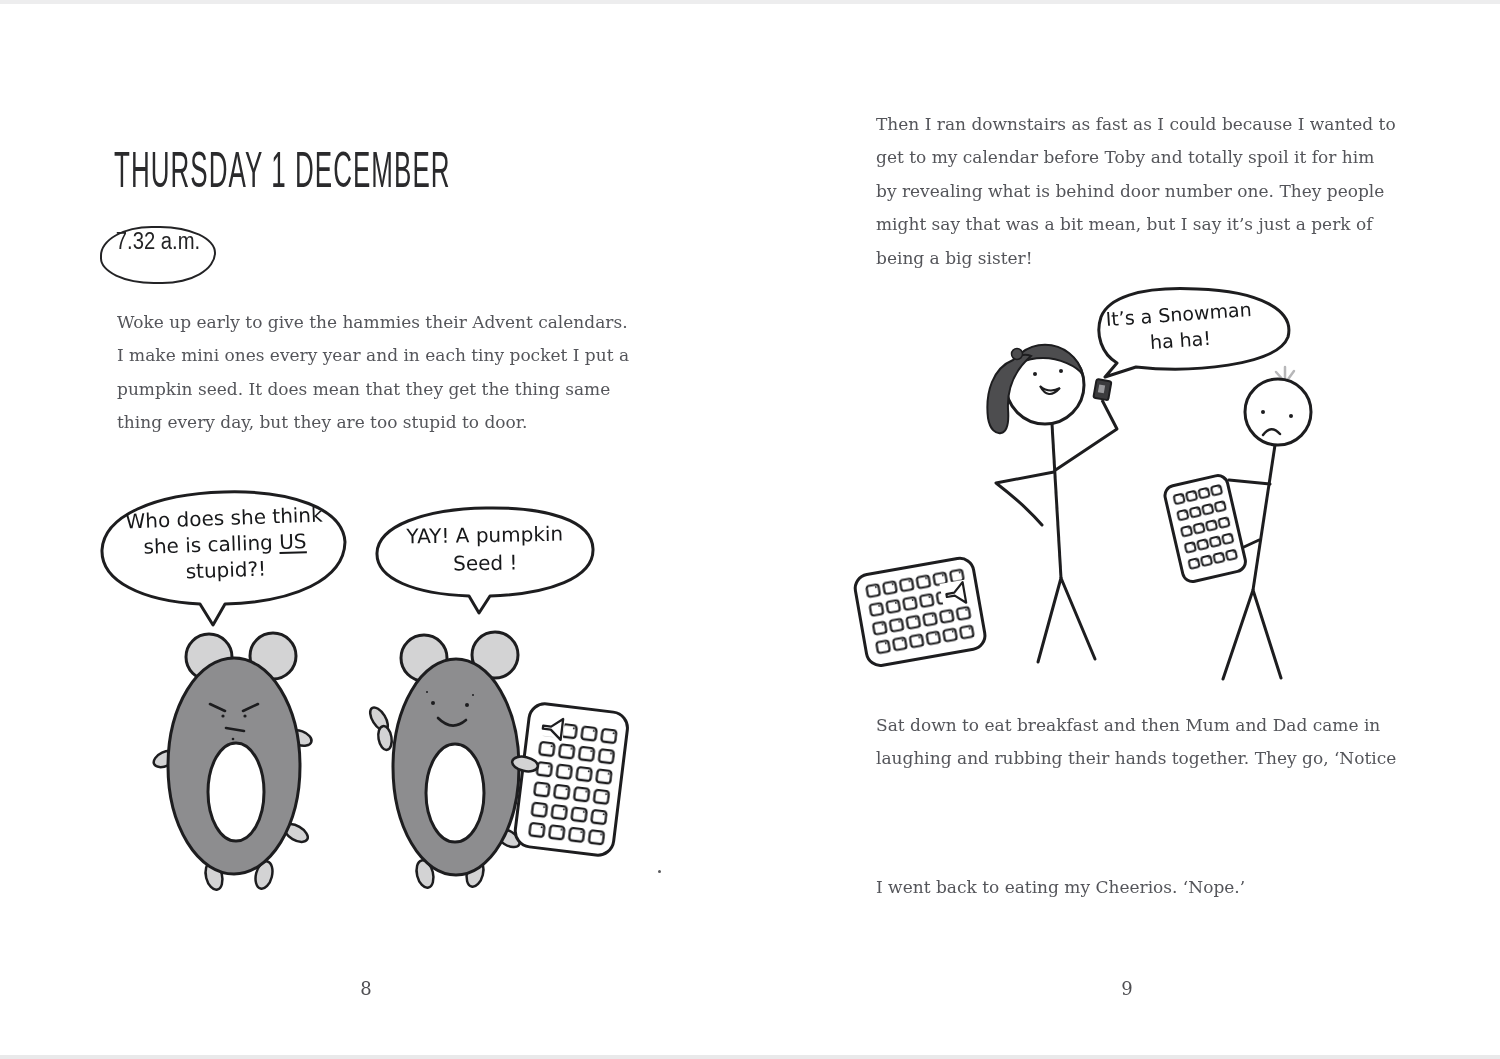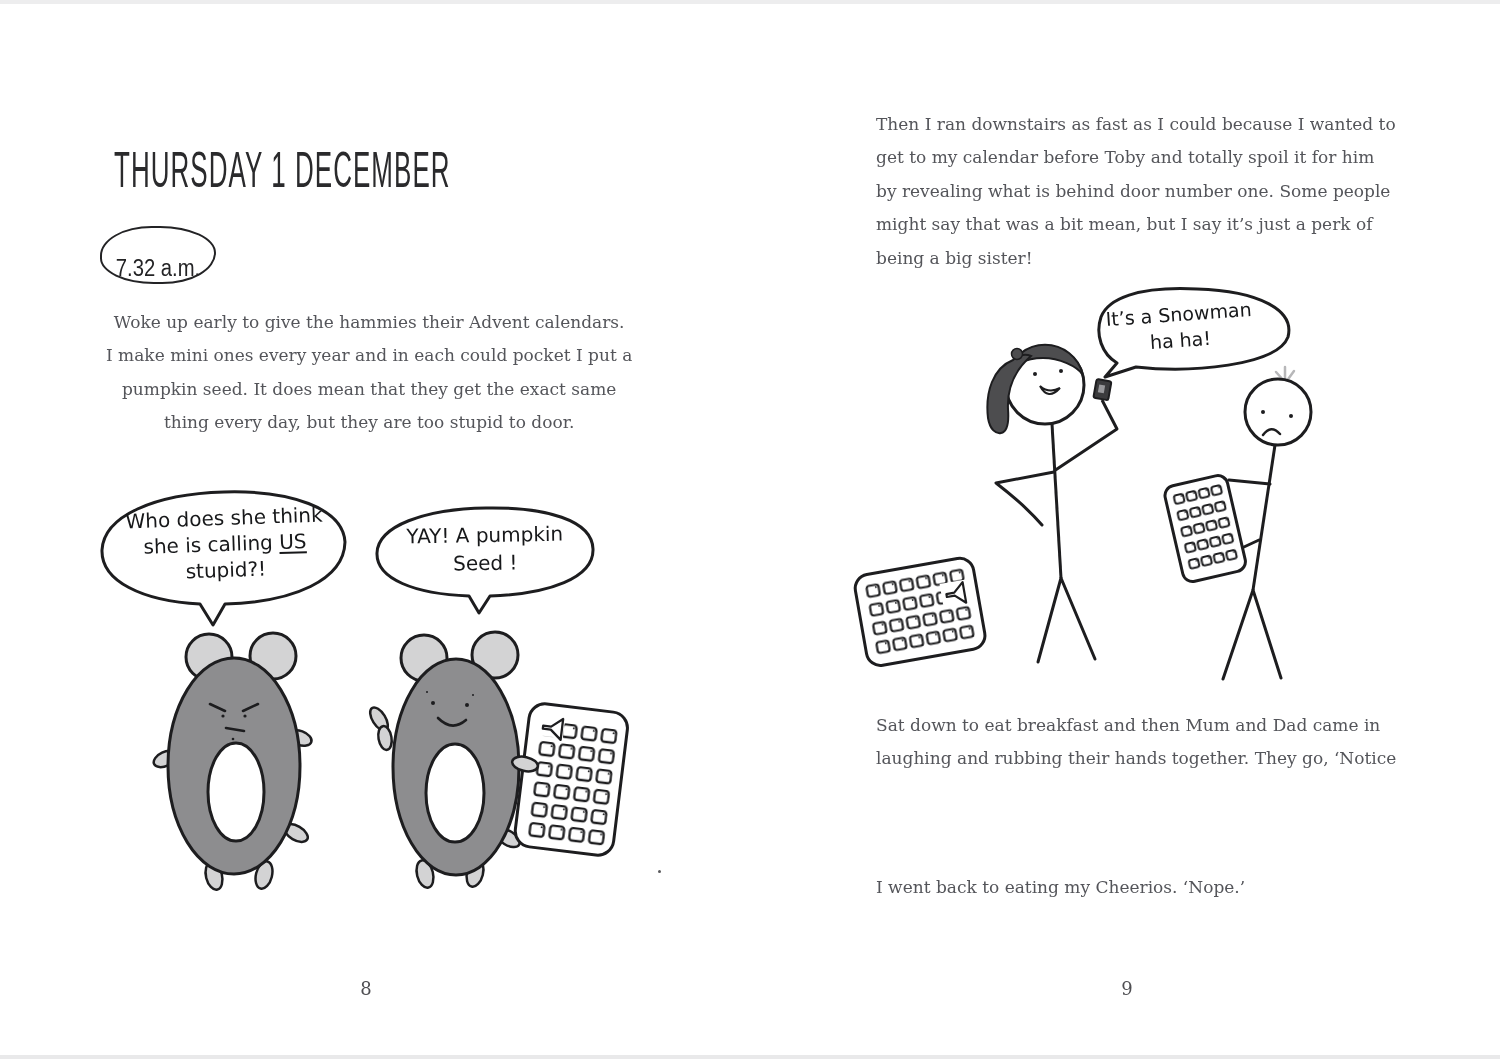--- a/index.html
+++ b/index.html
@@ -9,21 +9,21 @@
   .edge{position:absolute;left:0;width:1500px;}
   .edge.top{top:0;height:4px;background:#ededee;}
   .edge.bottom{top:1055px;height:4px;background:#e9e9ea;}
 
   .heading{position:absolute;left:114px;top:145px;color:#2a2a2c;
            font-family:"Liberation Sans", sans-serif;font-size:50px;line-height:1;
            letter-spacing:2px;transform:scaleX(0.52);transform-origin:left top;white-space:nowrap;}
 
   .time-badge{position:absolute;left:100px;top:226px;width:112px;height:54px;
               border:2.5px solid #232325;border-radius:48% 52% 50% 50%/55% 50% 58% 48%;
-              display:flex;align-items:flex-end;justify-content:center;}
+              display:flex;align-items:flex-start;justify-content:center;}
   .time-badge span{font-family:"Liberation Sans", sans-serif;font-size:23px;color:#232325;
                    transform:scaleX(0.88);white-space:nowrap;}
 
   .para{position:absolute;color:#54555a;font-size:17px;line-height:33.4px;}
   .tline{white-space:pre;}
 
   .hand{font-family:"DejaVu Sans", sans-serif;color:#17181a;}
   .bubtxt{position:absolute;text-align:center;}
   .bubtxt .bl{white-space:pre;}
   .us{text-decoration:underline;text-decoration-thickness:2px;text-underline-offset:3px;}
@@ -37,24 +37,24 @@
 <div class="canvas">
   <div class="edge top"></div>
   <div class="edge bottom"></div>
 
   <div class="heading">THURSDAY 1 DECEMBER</div>
 
   <div class="time-badge">
     <span>7.32 a.m.</span>
   </div>
 
-  <div class="para" style="left:106px;top:306px;text-align:center;">
+  <div class="para" style="left:117px;top:306px;">
       <div class="tline">Woke up early to give the hammies their Advent calendars.</div>
-      <div class="tline">I make mini ones every year and in each could pocket I put a</div>
-      <div class="tline">pumpkin seed. It does mean that they get the exact same</div>
+      <div class="tline">I make mini ones every year and in each tiny pocket I put a</div>
+      <div class="tline">pumpkin seed. It does mean that they get the thing same</div>
       <div class="tline">thing every day, but they are too stupid to door.</div>
     </div>
 
   <svg class="abs" style="left:92px;top:486px;" width="262" height="142" viewBox="0 0 262 142">
     <path d="M 132,6 C 62,8 12,30 10,64 C 9,95 50,115 108,118 L 121,139 L 133,118
              C 202,116 252,94 253,56 C 251,22 198,4 132,6 Z" fill="#fff" stroke="#1d1d1f" stroke-width="3" stroke-linejoin="round"></path>
   </svg>
   <div class="bubtxt hand" style="left:108px;top:505px;width:234px;font-size:20px;line-height:26px;transform:rotate(-2deg);">
     <div class="bl">Who does she think</div>
     <div class="bl"><span>she is calling </span><span class="us">US</span></div>
@@ -119,21 +119,21 @@
       <ellipse cx="385" cy="152" rx="13" ry="7" fill="#d3d3d4" stroke-width="2.5" transform="rotate(12 385 152)"></ellipse>
     </g>
   </svg>
 
   <div class="pagenum" style="left:336px;top:978px;">8</div>
   <div class="speck" style="left:658px;top:870px;"></div>
 
   <div class="para" style="left:876px;top:108px;">
       <div class="tline">Then I ran downstairs as fast as I could because I wanted to</div>
       <div class="tline">get to my calendar before Toby and totally spoil it for him</div>
-      <div class="tline">by revealing what is behind door number one. Some people</div>
+      <div class="tline">by revealing what is behind door number one. They people</div>
       <div class="tline">might say that was a bit mean, but I say it’s just a perk of</div>
       <div class="tline">being a big sister!</div>
     </div>
 
   <svg class="abs" style="left:845px;top:282px;" width="555" height="400" viewBox="0 0 555 400">
     <defs>
       <pattern id="doorsBoy" width="12.8" height="16.6" patternUnits="userSpaceOnUse" patternTransform="translate(7,7)">
         <rect x="1.5" y="3" width="9.5" height="8.5" rx="2.5" fill="#fff" stroke="#1d1d1f" stroke-width="2"></rect>
         <circle cx="9" cy="5" r="0.8" fill="#1d1d1f"></circle>
       </pattern>

